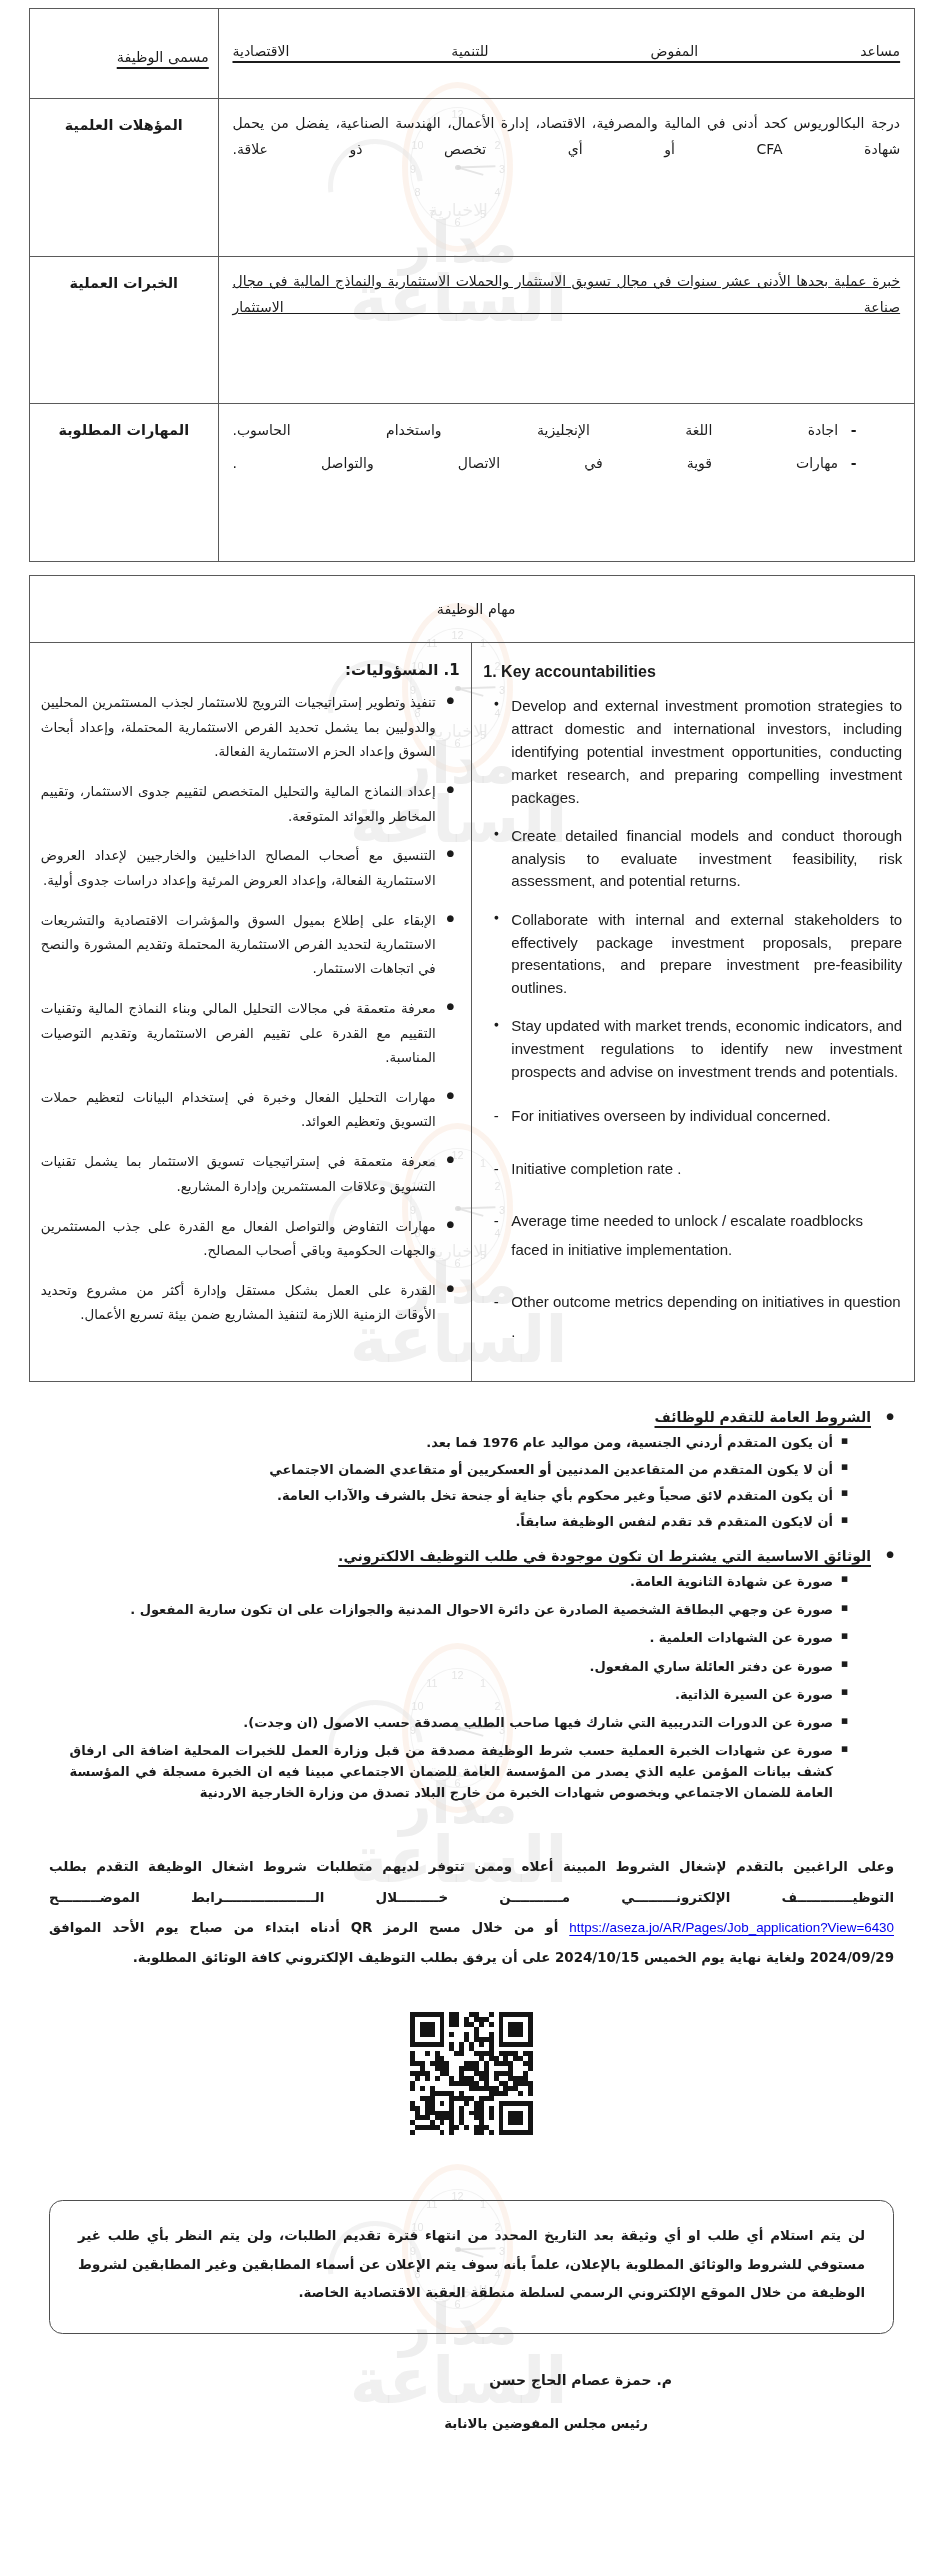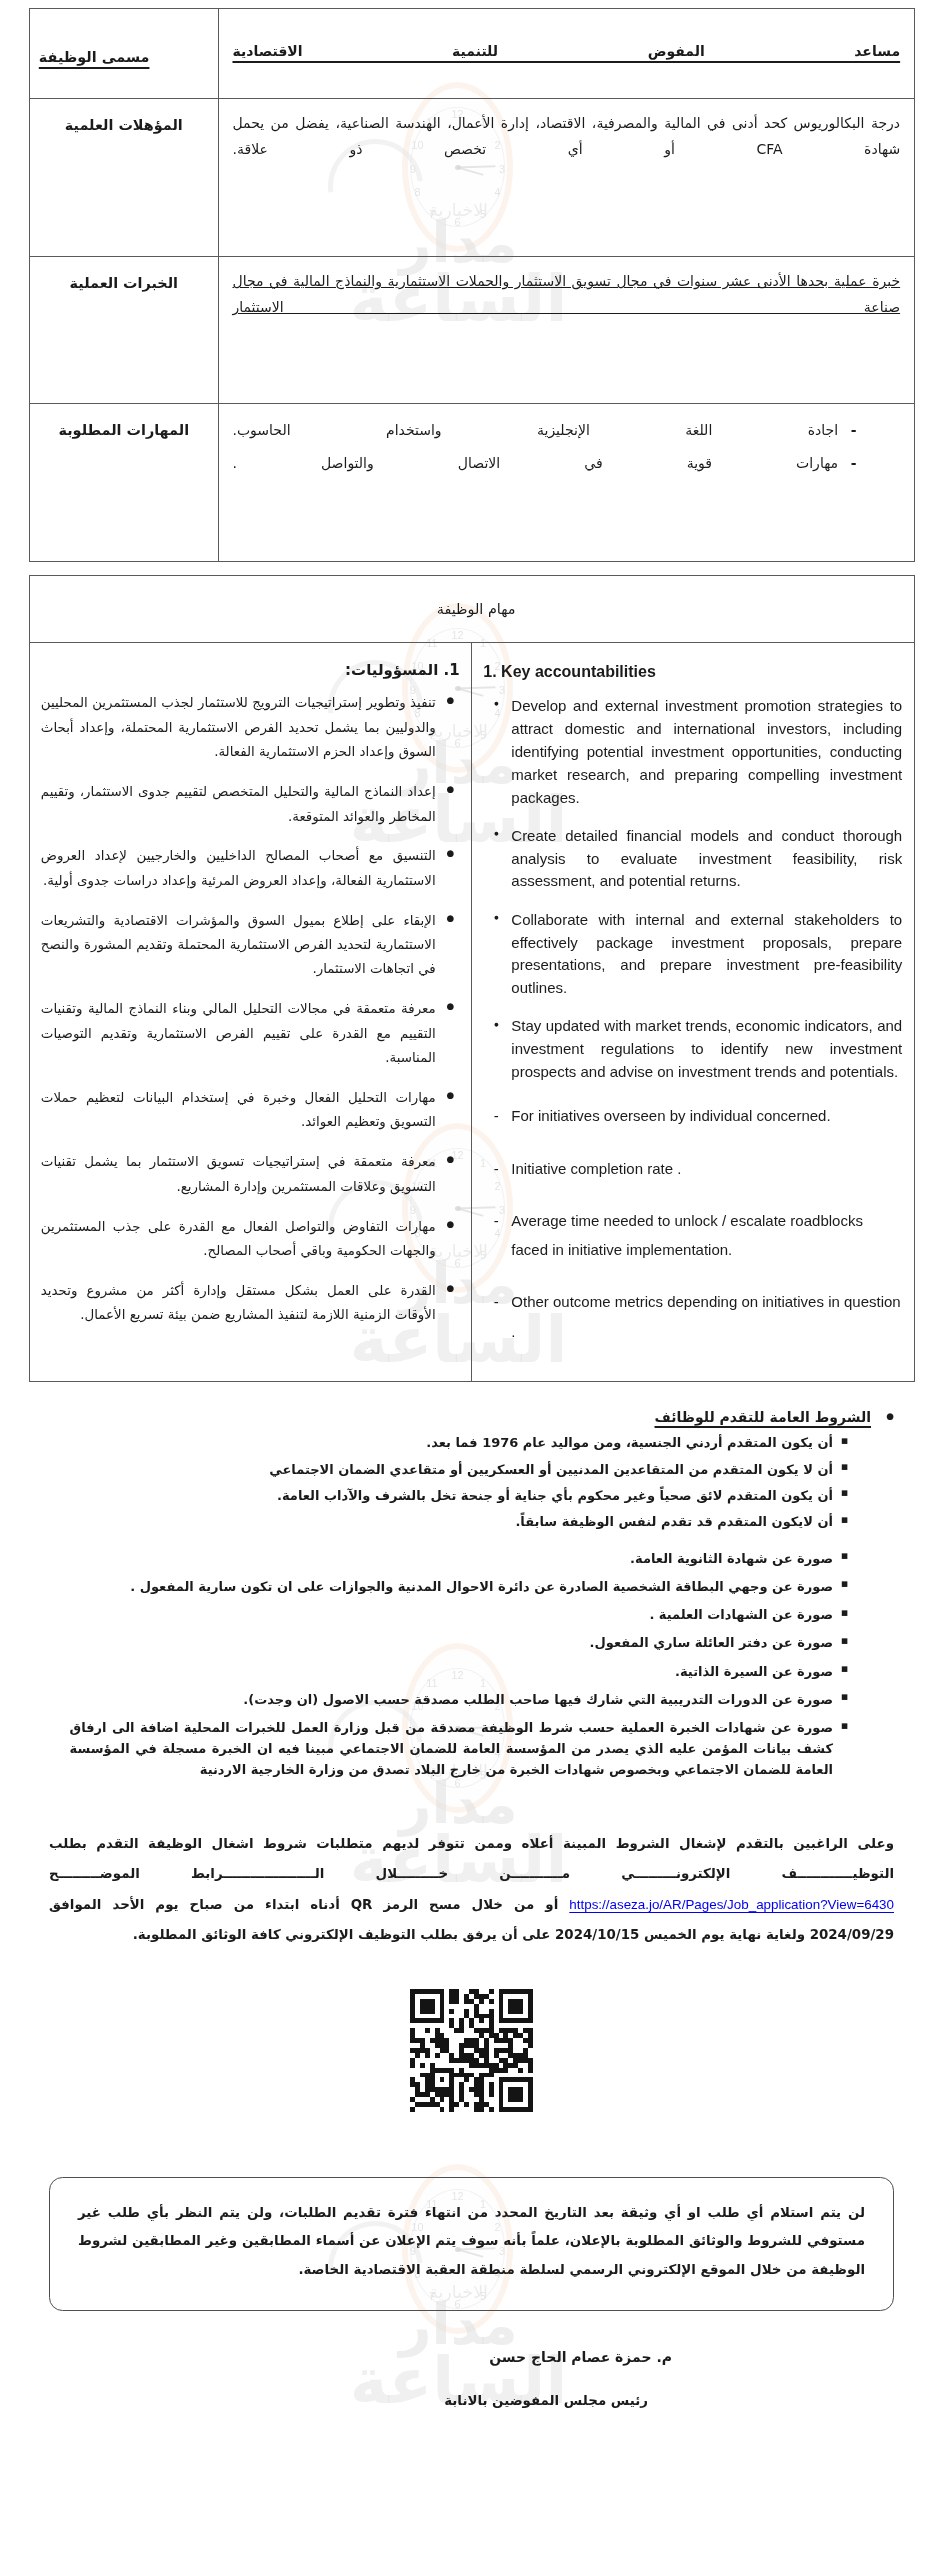--- a/index.html
+++ b/index.html
@@ -149,24 +149,24 @@
     font-size: 14.4px;
     text-align: center;
     padding-top: 13.4px;
   }
   #info-table td.value-cell {
     text-align: justify;
     text-align-last: justify;
     padding: 12.4px 13.4px 15.5px 13.4px;
   }
   #info-table tr.head-row td {
-    font-weight: bold;
+    font-weight: normal;
     height: 61px;
     vertical-align: middle;
-    text-align: left;
+    text-align: right;
   }
   #info-table tr.head-row td span.u {
     text-decoration: underline;
     text-underline-offset: 4.6px;
     text-decoration-thickness: 1.5px;
   }
   #info-table tr.qual-row td.value-cell { height: 129px; }
   #info-table tr.exp-row  td.value-cell { height: 118px; text-decoration: underline; }
   #info-table tr.skill-row td.value-cell { height: 129px; }
 
@@ -621,20 +621,21 @@
 
     <div class="conditions">
       <div class="cond-heading">الشروط العامة للتقدم للوظائف</div>
       <ul class="cond-list">
         <li>أن يكون المتقدم أردني الجنسية، ومن مواليد عام 1976 فما بعد.</li>
         <li>أن لا يكون المتقدم من المتقاعدين المدنيين أو العسكريين أو متقاعدي الضمان الاجتماعي</li>
         <li>أن يكون المتقدم لائق صحياً وغير محكوم بأي جناية أو جنحة تخل بالشرف والآداب العامة.</li>
         <li>أن لايكون المتقدم قد تقدم لنفس الوظيفة سابقاً.</li>
       </ul>
 
+      <div class="cond-heading">الوثائق الاساسية التي يشترط ان تكون موجودة في طلب التوظيف الالكتروني.</div>
       <ul class="cond-list docs">
         <li>صورة عن شهادة الثانوية العامة.</li>
         <li>صورة عن وجهي البطاقة الشخصية الصادرة عن دائرة الاحوال المدنية والجوازات على ان تكون سارية المفعول .</li>
         <li>صورة عن الشهادات العلمية .</li>
         <li>صورة عن دفتر العائلة ساري المفعول.</li>
         <li>صورة عن السيرة الذاتية.</li>
         <li>صورة عن الدورات التدريبية التي شارك فيها صاحب الطلب مصدقة حسب الاصول (ان وجدت).</li>
         <li class="long">صورة عن شهادات الخبرة العملية حسب شرط الوظيفة مصدقة من قبل وزارة العمل للخبرات المحلية اضافة الى ارفاق كشف بيانات المؤمن عليه الذي يصدر من المؤسسة العامة للضمان الاجتماعي مبينا فيه ان الخبرة مسجلة في المؤسسة العامة للضمان الاجتماعي وبخصوص شهادات الخبرة من خارج البلاد تصدق من وزارة الخارجية الاردنية</li>
       </ul>
     </div>

